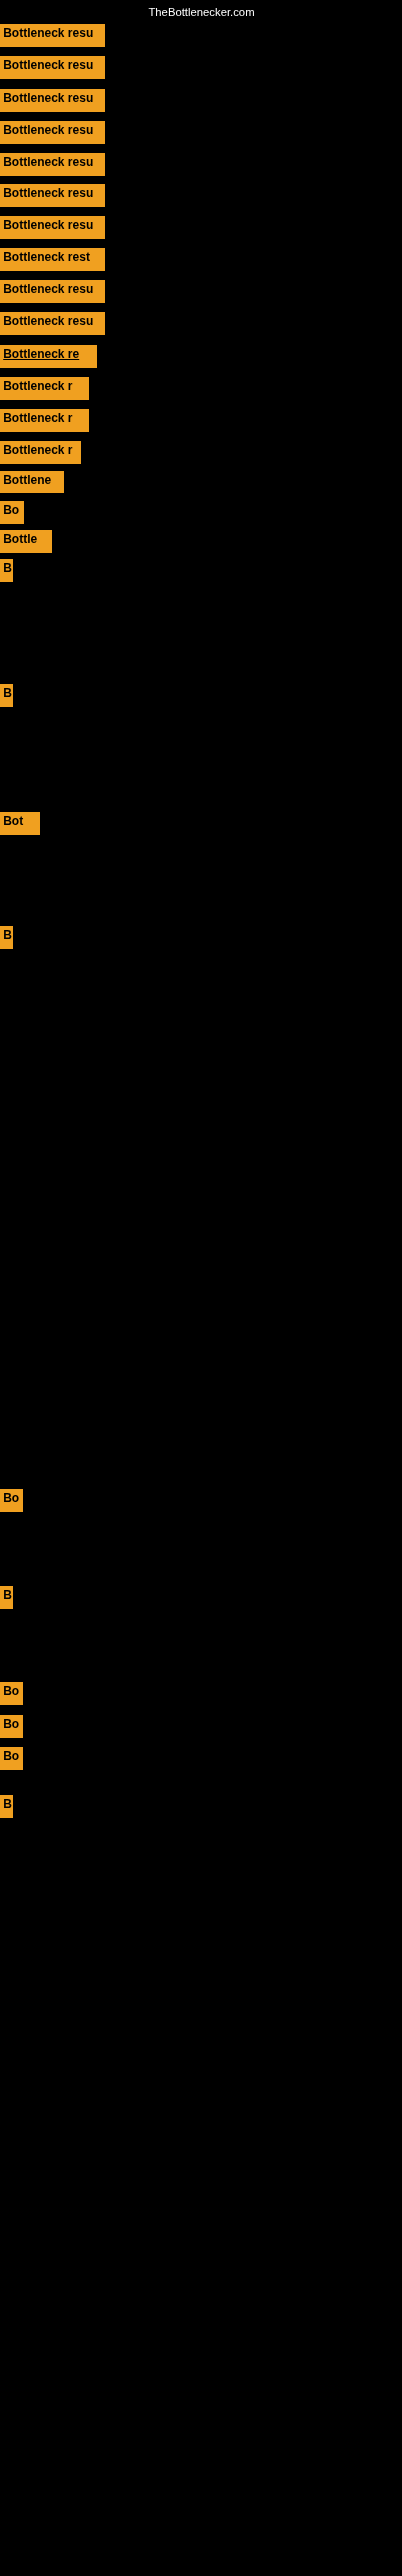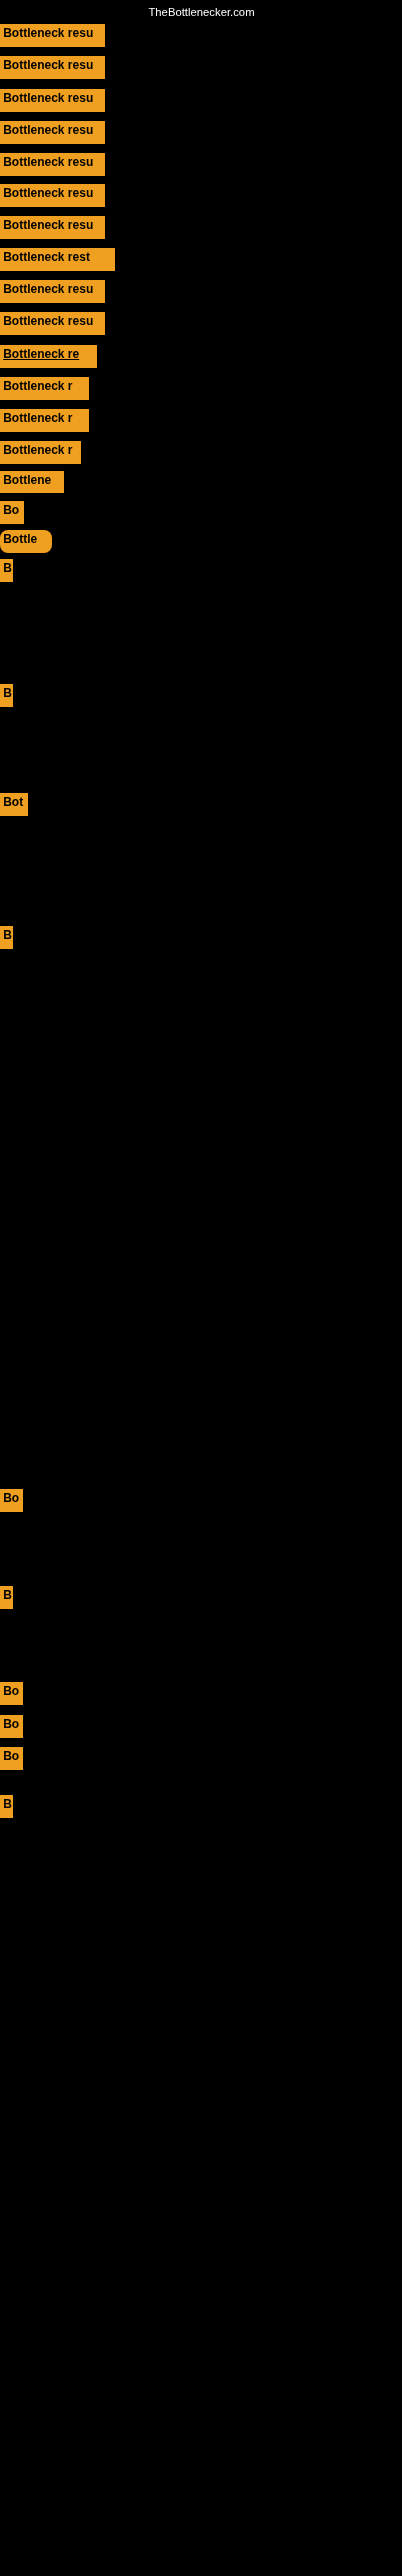--- a/index.html
+++ b/index.html
@@ -45,33 +45,33 @@
 <span class="site-title">TheBottlenecker.com</span>
 
 <div id="items-container">
     <div class="bottleneck-item" style="top: 24px; width: 105px; height: 22.5px;">Bottleneck resu</div>
     <div class="bottleneck-item" style="top: 56px; width: 105px; height: 22.5px;">Bottleneck resu</div>
     <div class="bottleneck-item" style="top: 89px; width: 105px; height: 22.5px;">Bottleneck resu</div>
     <div class="bottleneck-item" style="top: 121px; width: 105px; height: 22.5px;">Bottleneck resu</div>
     <div class="bottleneck-item" style="top: 153px; width: 105px; height: 22.5px;">Bottleneck resu</div>
     <div class="bottleneck-item" style="top: 184px; width: 105px; height: 22.5px;">Bottleneck resu</div>
     <div class="bottleneck-item" style="top: 216px; width: 105px; height: 22.5px;">Bottleneck resu</div>
-    <div class="bottleneck-item" style="top: 248px; width: 115px; height: 22.5px;">Bottleneck rest</div>
+    <div class="bottleneck-item" style="top: 248px; width: 105px; height: 22.5px;">Bottleneck rest</div>
     <div class="bottleneck-item" style="top: 280px; width: 105px; height: 22.5px;">Bottleneck resu</div>
     <div class="bottleneck-item" style="top: 312px; width: 105px; height: 22.5px;">Bottleneck resu</div>
     <div class="bottleneck-item" style="top: 345px; width: 97px; height: 22.5px; text-decoration: underline;">Bottleneck re</div>
     <div class="bottleneck-item" style="top: 377px; width: 89px; height: 22.5px;">Bottleneck r</div>
     <div class="bottleneck-item" style="top: 409px; width: 89px; height: 22.5px;">Bottleneck r</div>
     <div class="bottleneck-item" style="top: 441px; width: 81px; height: 22.5px;">Bottleneck r</div>
     <div class="bottleneck-item" style="top: 471px; width: 64px; height: 22px;">Bottlene</div>
     <div class="bottleneck-item" style="top: 501px; width: 24px; height: 22.5px;">Bo</div>
-    <div class="bottleneck-item" style="top: 530px; width: 52px; height: 22.5px; border-radius: 8px;">Bottle</div>
+    <div class="bottleneck-item" style="top: 530px; width: 52px; height: 22.5px;">Bottle</div>
     <div class="bottleneck-item" style="top: 559px; width: 13px; height: 22.5px;">B</div>
     <div class="bottleneck-item" style="top: 684px; width: 13px; height: 22.5px;">B</div>
-    <div class="bottleneck-item" style="top: 793px; width: 28px; height: 22.5px;">Bot</div>
+    <div class="bottleneck-item" style="top: 812px; width: 40px; height: 22.5px;">Bot</div>
     <div class="bottleneck-item" style="top: 926px; width: 13px; height: 22.5px;">B</div>
     <div class="bottleneck-item" style="top: 1489px; width: 22.5px; height: 22.5px;">Bo</div>
     <div class="bottleneck-item" style="top: 1586px; width: 13px; height: 22.5px;">B</div>
     <div class="bottleneck-item" style="top: 1682px; width: 22.5px; height: 22.5px;">Bo</div>
     <div class="bottleneck-item" style="top: 1715px; width: 22.5px; height: 22.5px;">Bo</div>
     <div class="bottleneck-item" style="top: 1747px; width: 22.5px; height: 22.5px;">Bo</div>
     <div class="bottleneck-item" style="top: 1795px; width: 13px; height: 22.5px;">B</div>
   </div>
 
 

